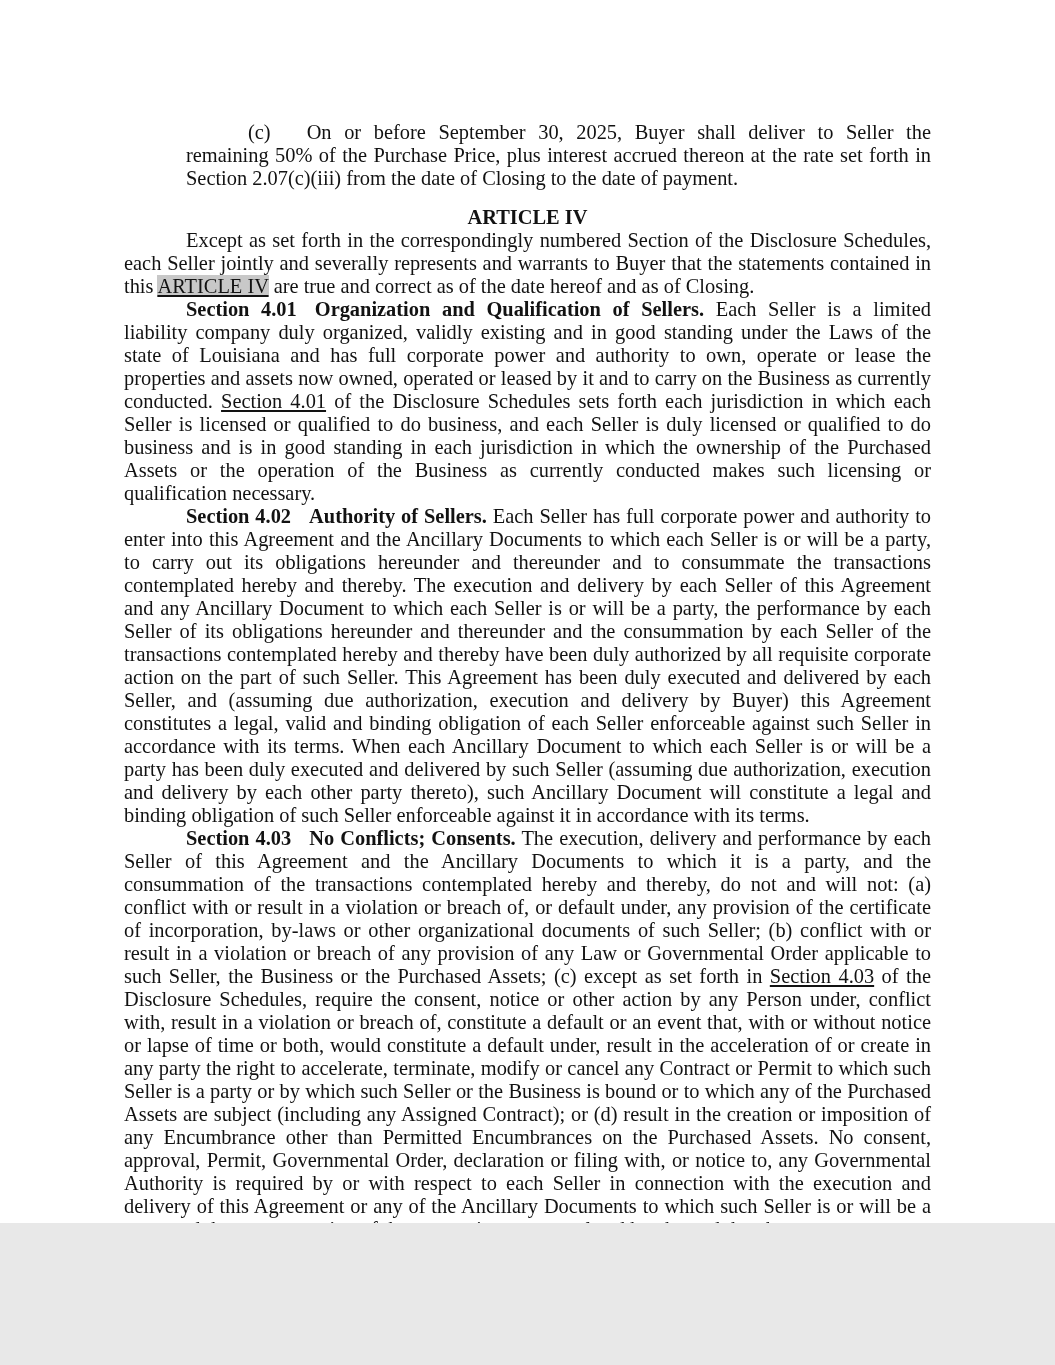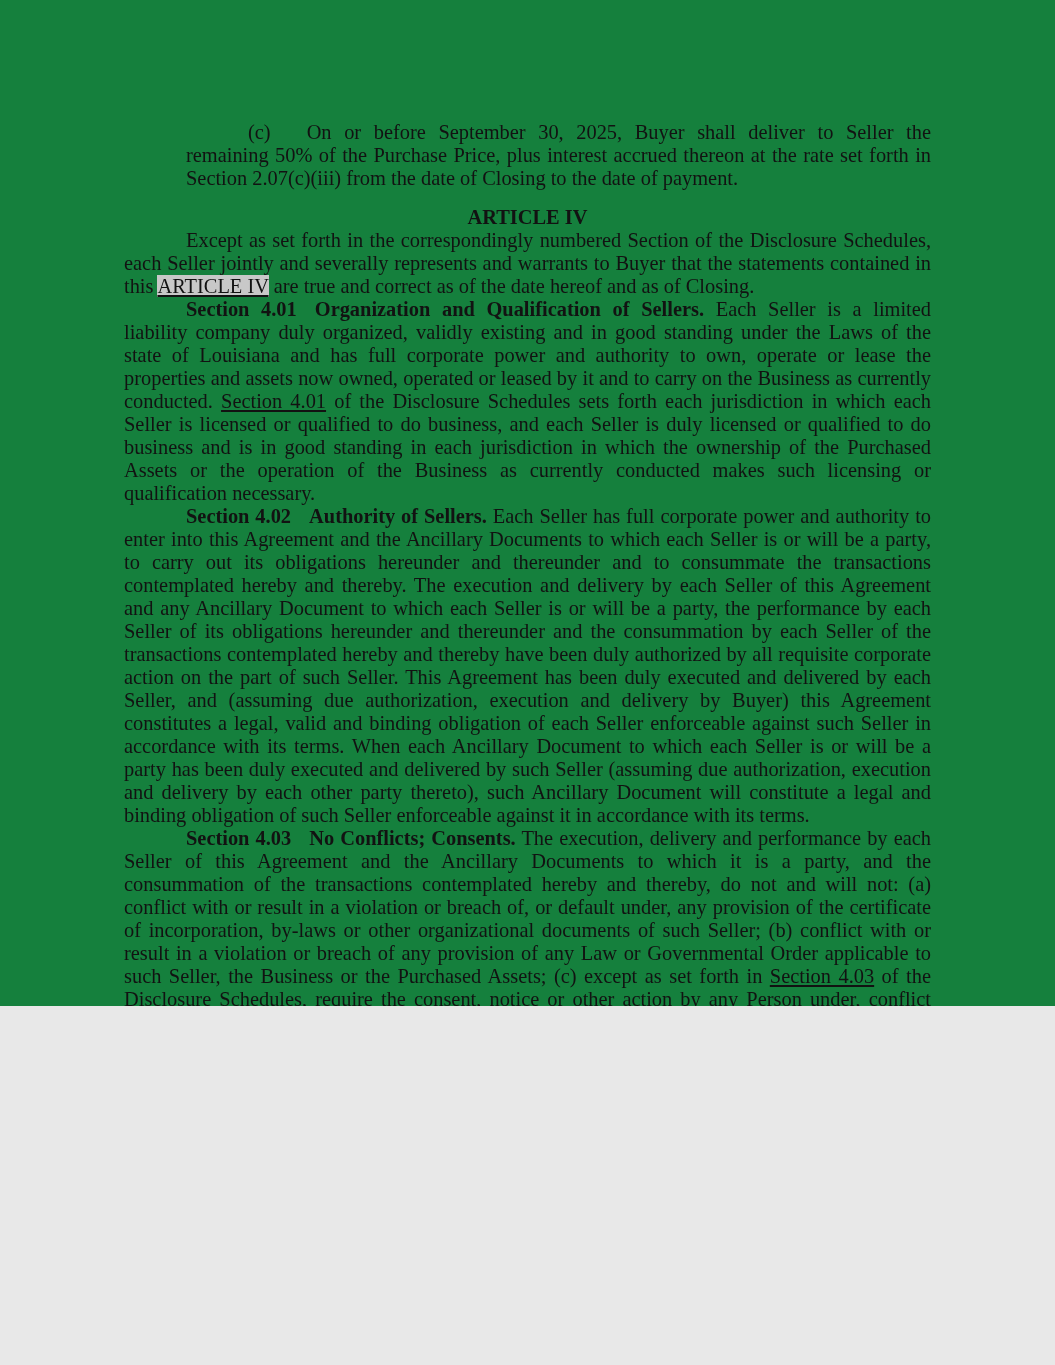--- a/index.html
+++ b/index.html
@@ -3,22 +3,22 @@
 <meta charset="utf-8">
 <style>
   html, body {
     margin: 0;
     padding: 0;
     background: #e8e8e8;
   }
   .page {
     position: relative;
     width: 1055px;
-    height: 1006px;
-    background: #15803d;
+    height: 1223px;
+    background: #ffffff;
     font-family: "Liberation Serif", serif;
     font-size: 20.4px;
     line-height: 23px;
     color: #121212;
     overflow: hidden;
     margin: 0 auto;
   }
   .content {
     position: absolute;
     left: 124px;

